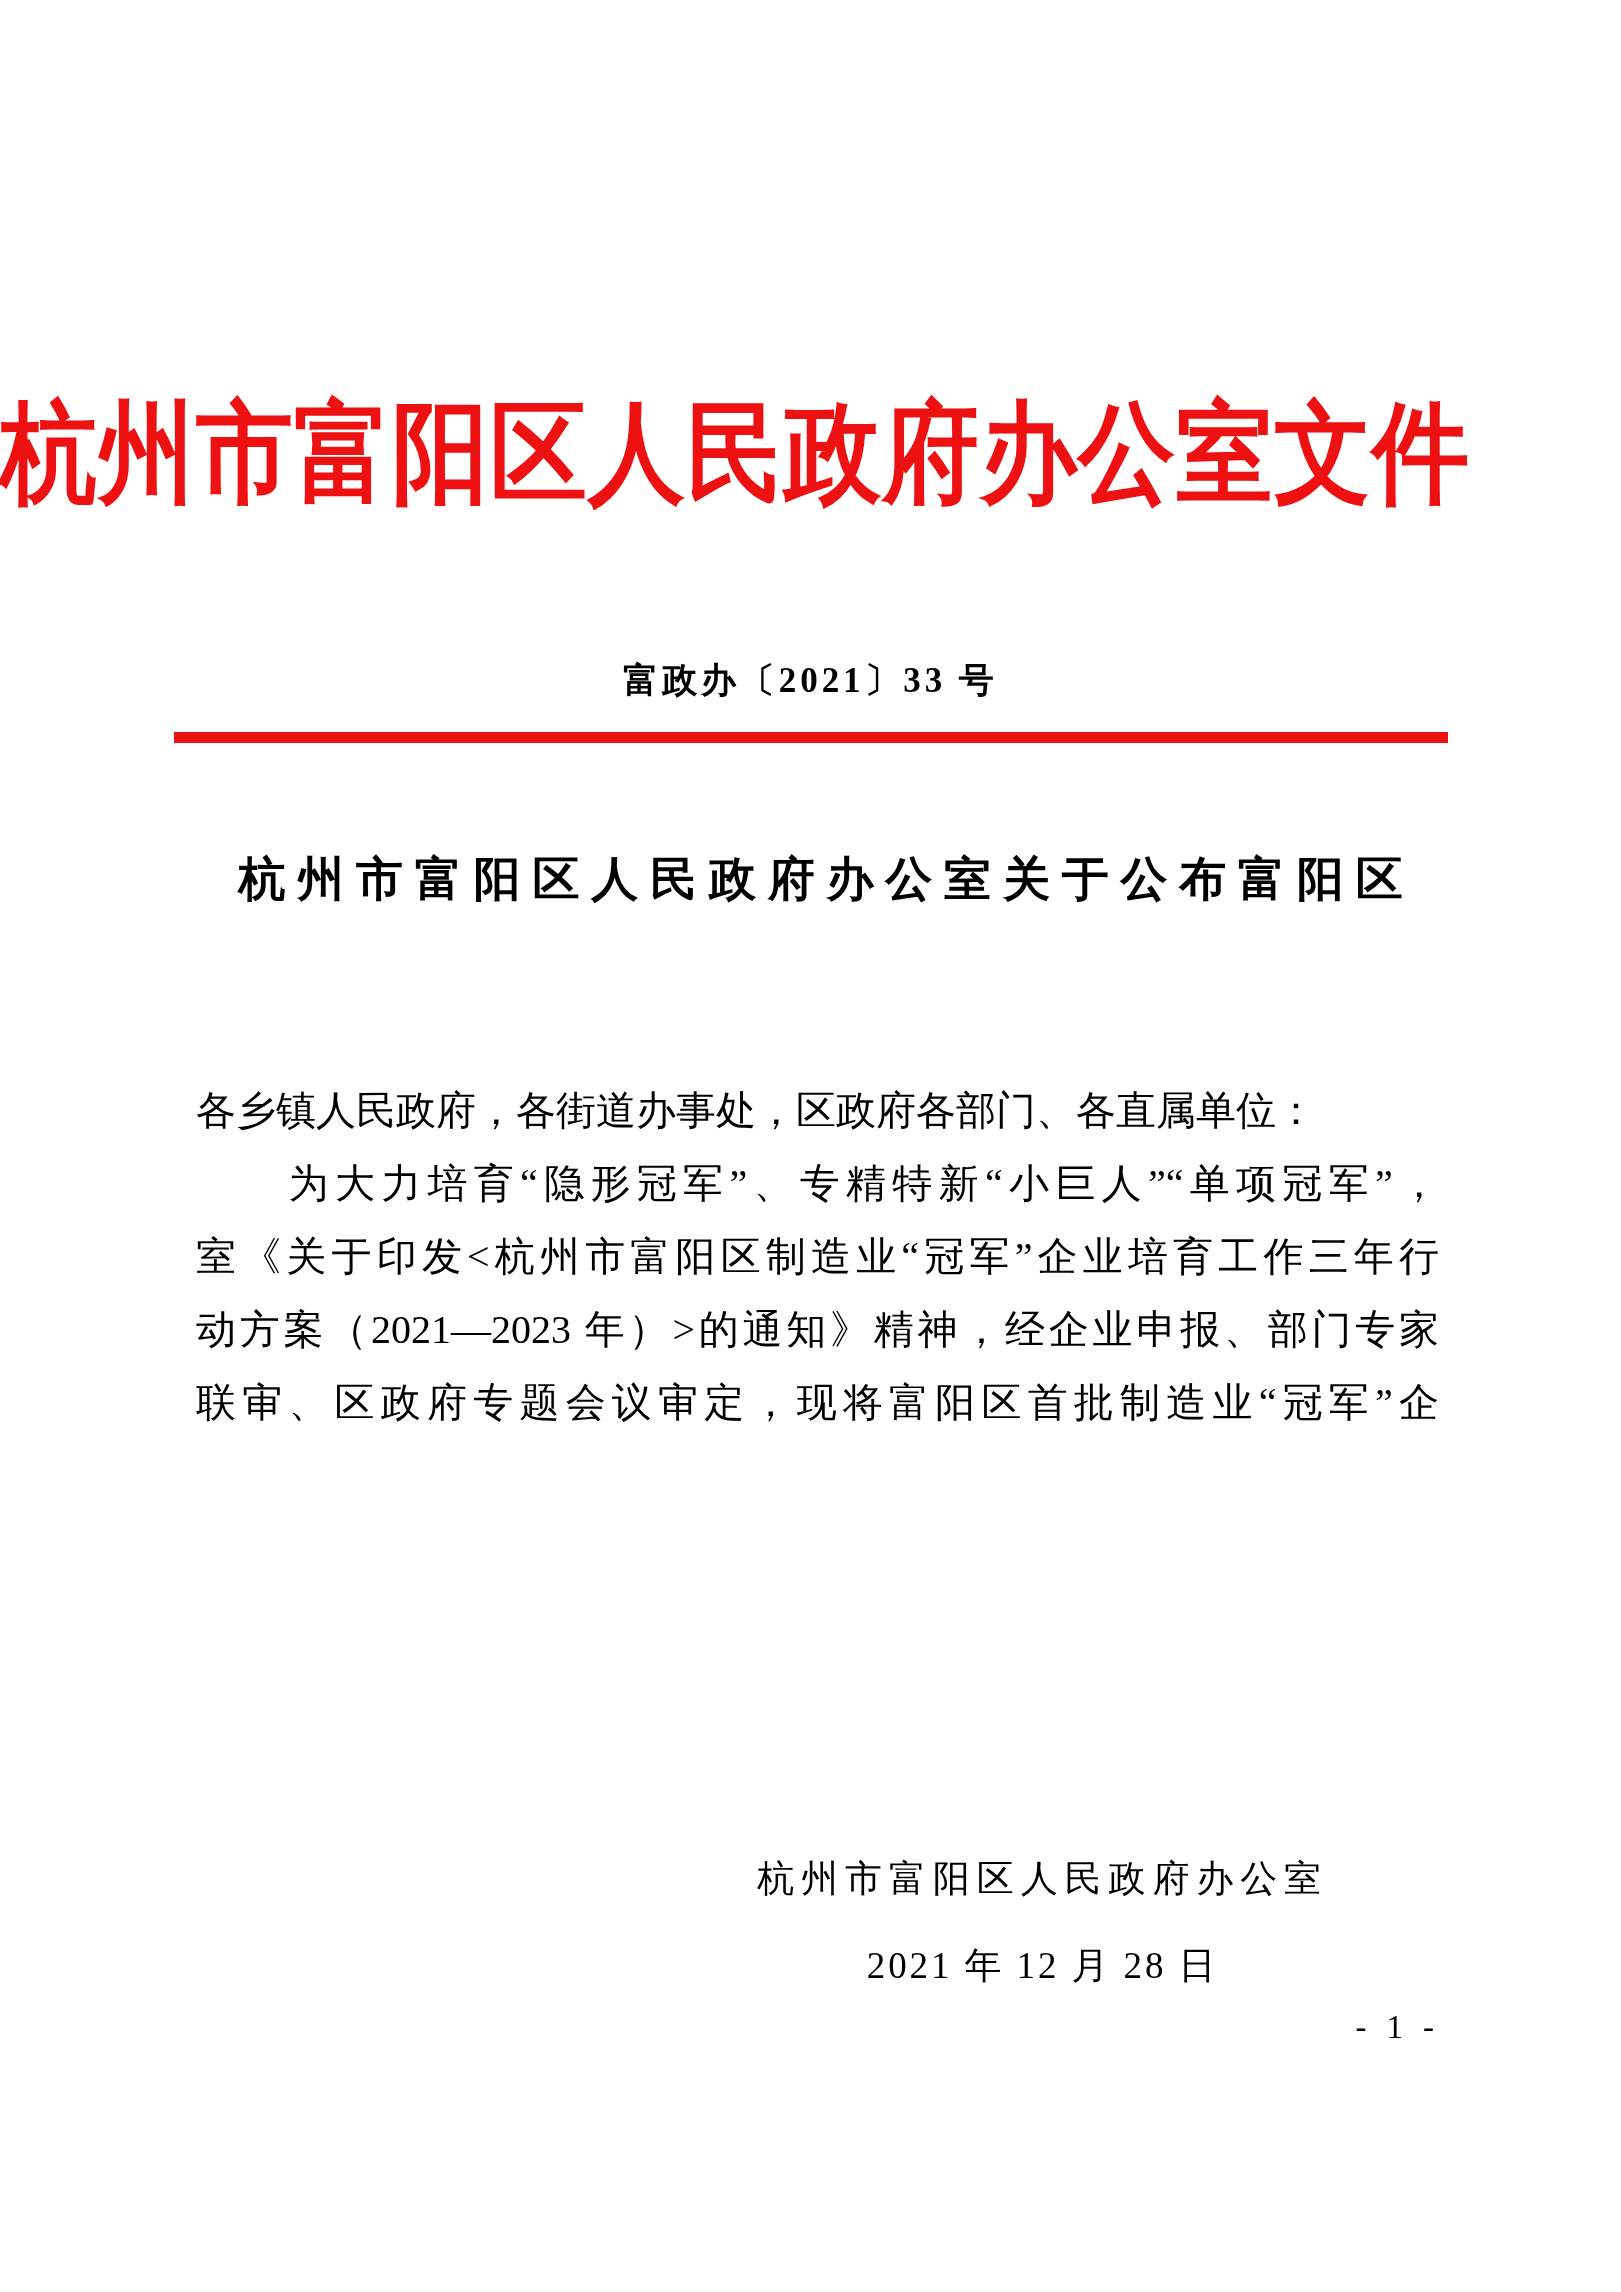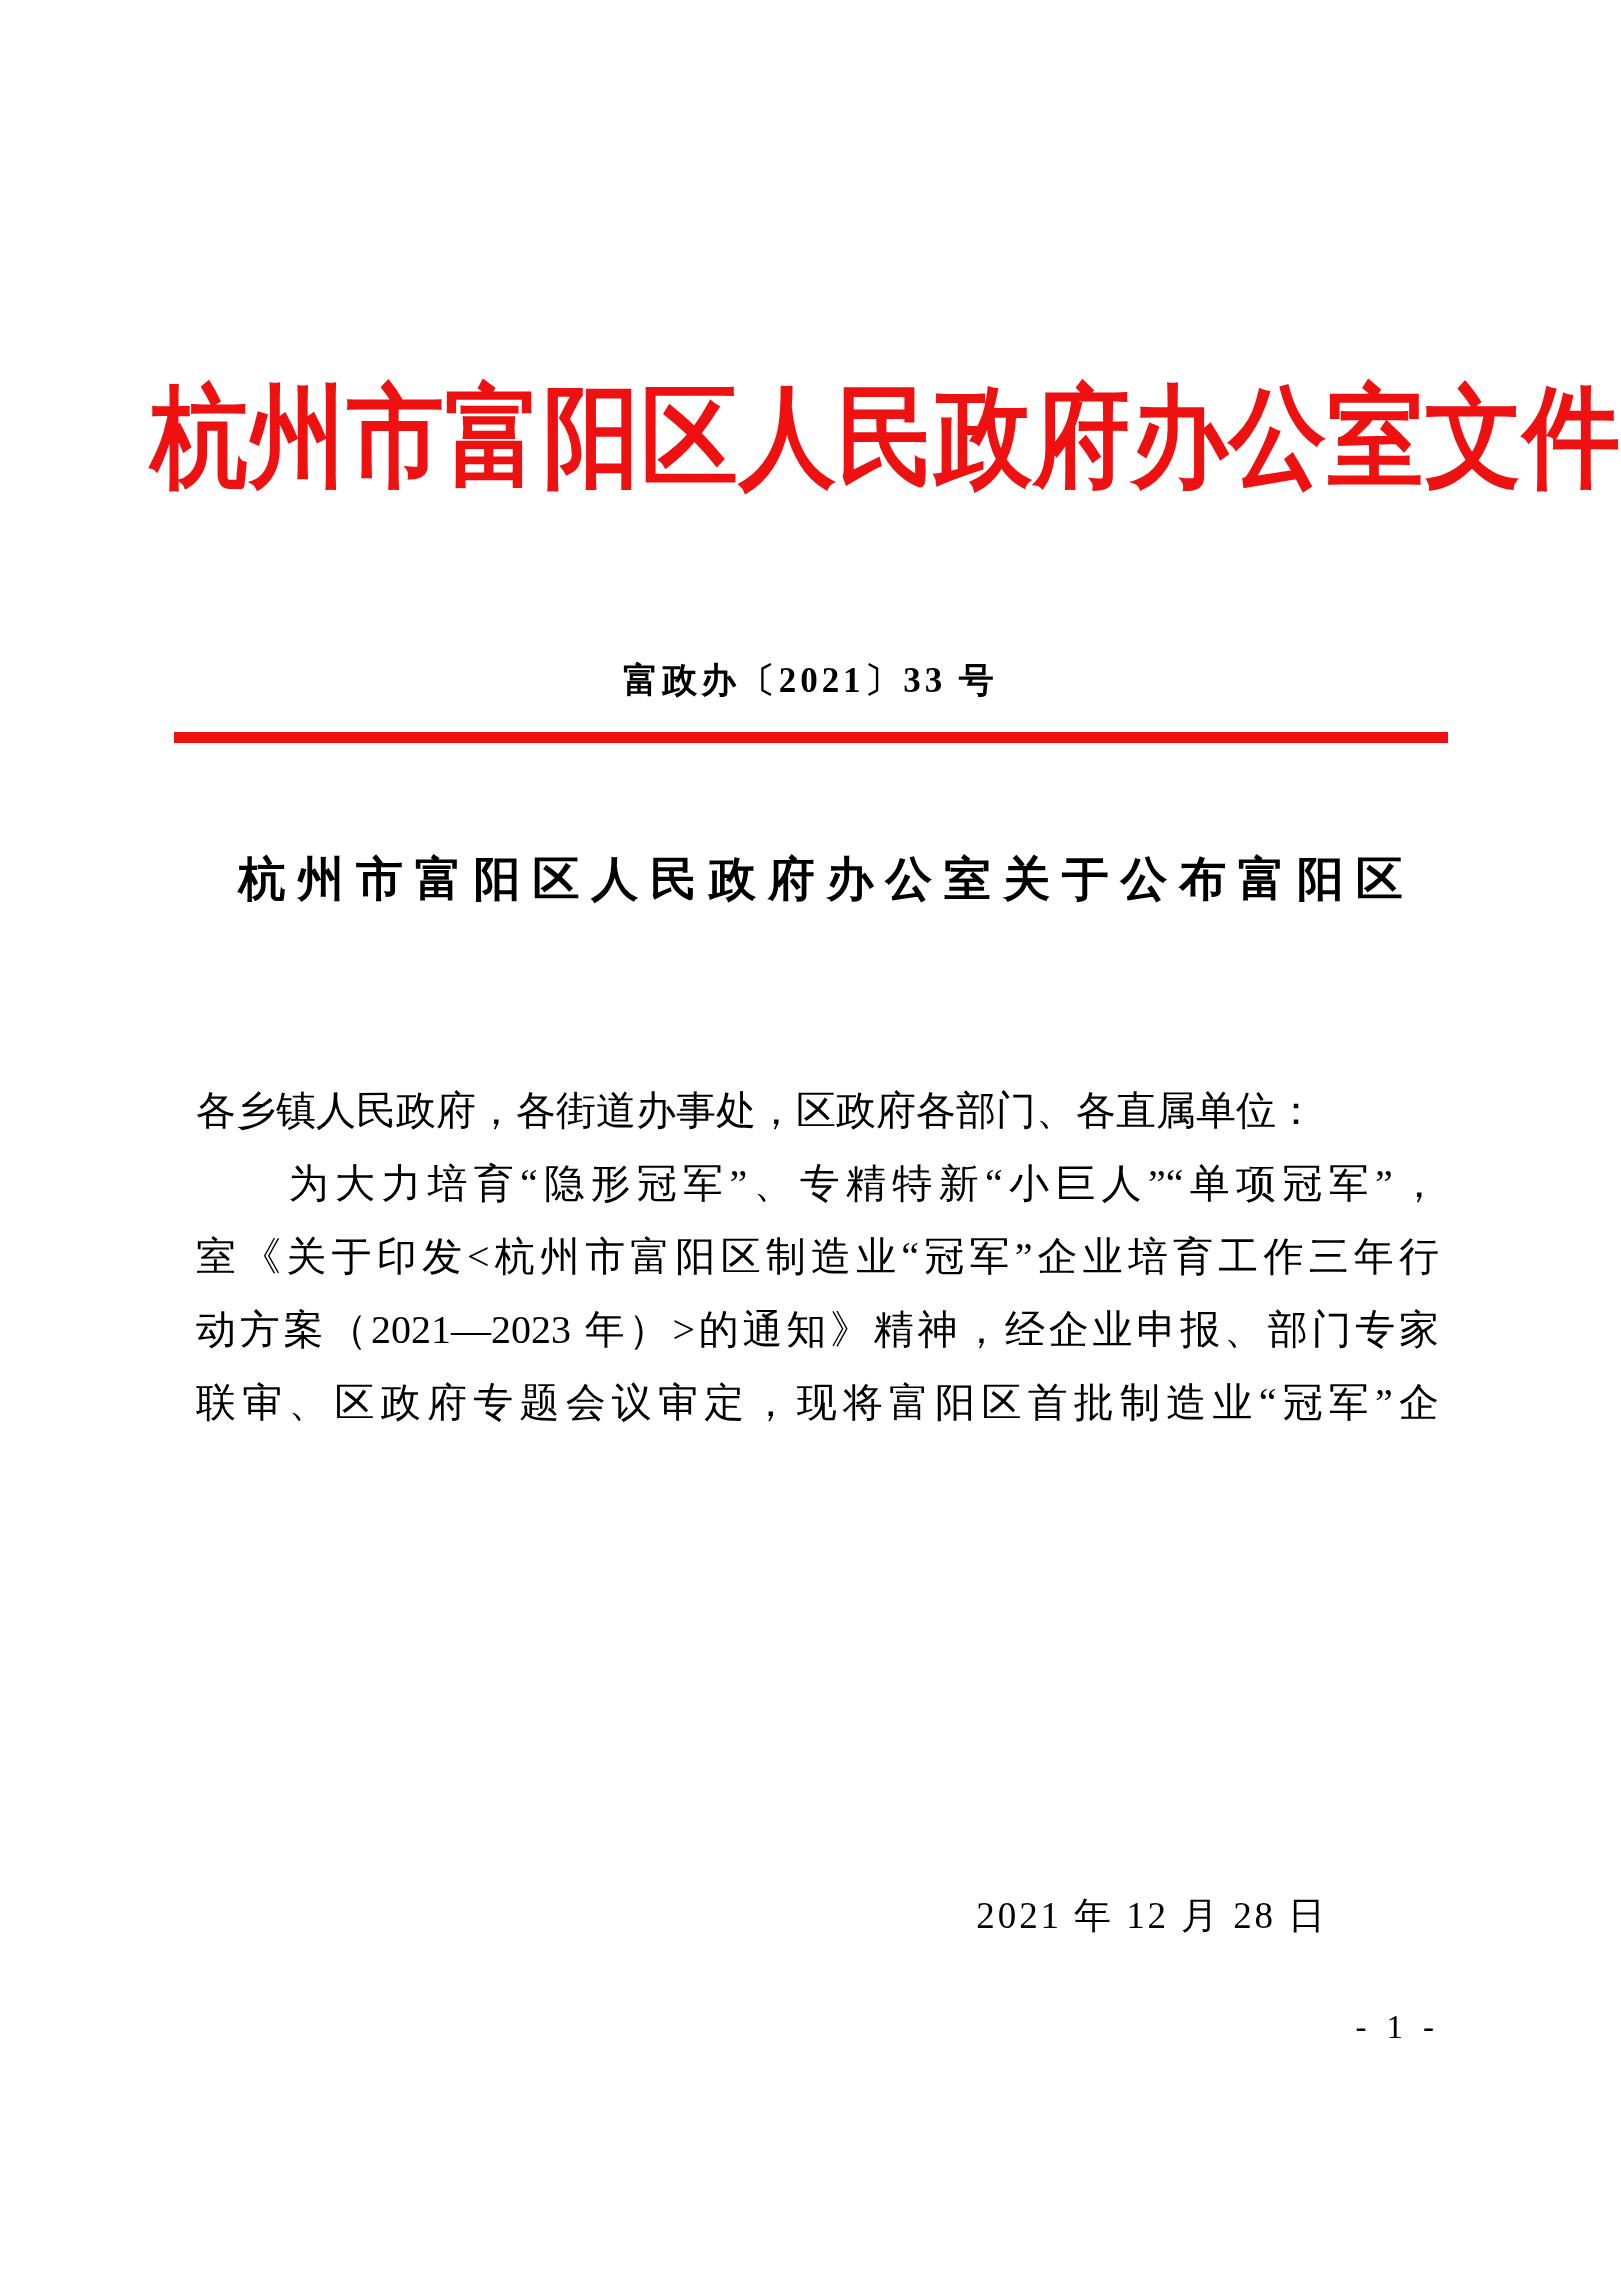--- a/index.html
+++ b/index.html
@@ -9,24 +9,24 @@
     height: 2293px;
     margin: 0 auto;
     background: #ffffff;
     overflow: hidden;
     font-family: "Liberation Serif", "DejaVu Serif", serif;
     color: var(--text, #000);
   }
 
   .letterhead {
     position: absolute;
-    top: 364px;
+    top: 380px;
     left: 0;
     width: 100%;
-    text-align: right;
+    text-align: left;
   }
   .letterhead .stretch {
     display: inline-block;
     transform: scaleY(1.14);
     transform-origin: center top;
     font-family: "Liberation Serif", "DejaVu Serif", serif;
     font-weight: bold;
     font-size: 97px;
     letter-spacing: 1px;
     color: var(--accent-red, #ee1111);
@@ -138,19 +138,20 @@
   <div class="body-text">
     <div class="line">各乡镇人民政府，各街道办事处，区政府各部门、各直属单位：</div>
     <div class="line j">　　为大力培育“隐形冠军”、专精特新“小巨人”“单项冠军”，</div>
     <div class="line j">室《关于印发&lt;杭州市富阳区制造业“冠军”企业培育工作三年行</div>
     <div class="line j">动方案（2021—2023 年）&gt;的通知》精神，经企业申报、部门专家</div>
     <div class="line j">联审、区政府专题会议审定，现将富阳区首批制造业“冠军”企</div>
   </div>
 
 
   <div class="signature-block">
+    <div class="agency">杭州市富阳区人民政府办公室</div>
     <div class="date">2021 年 12 月 28 日</div>
   </div>
 
   <div class="page-number">- 1 -</div>
 
 </div>
 
 
 </body></html>

